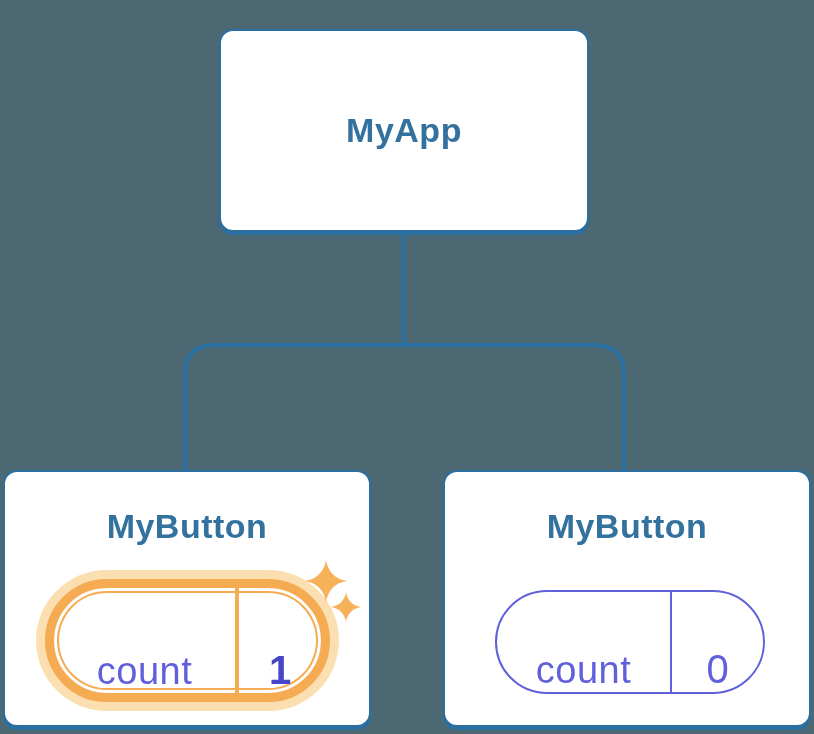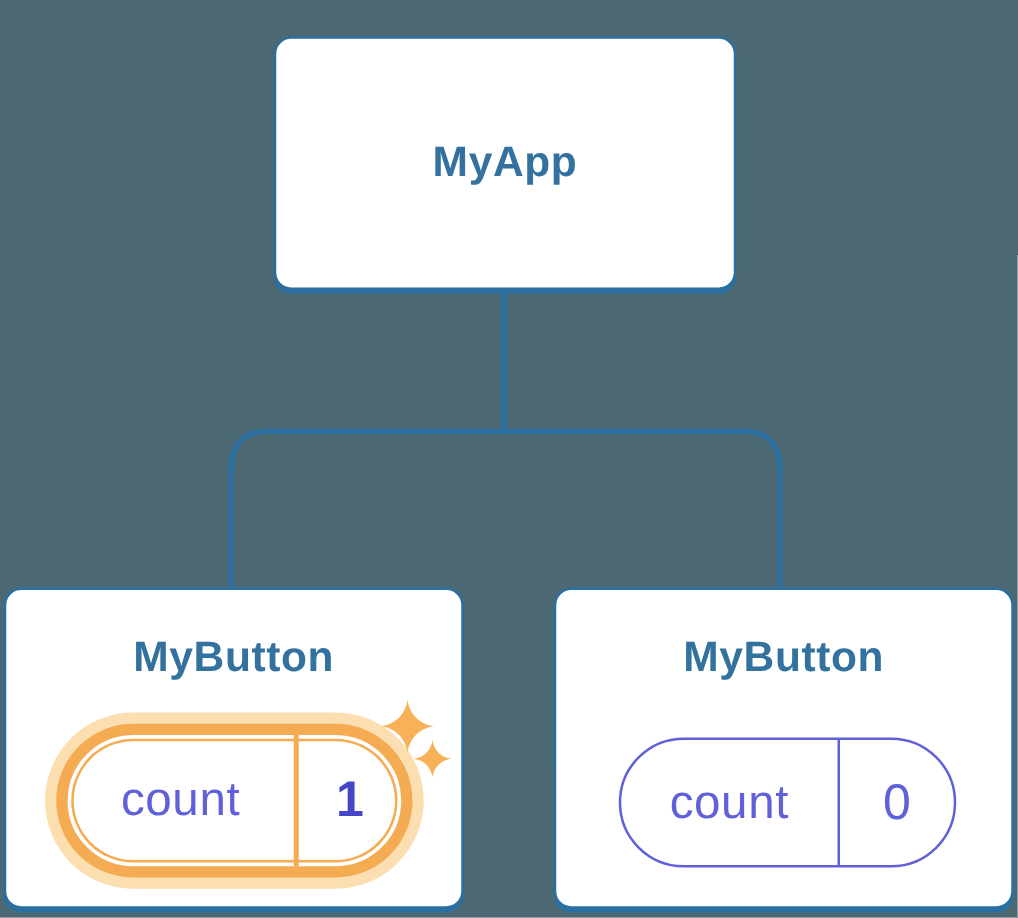--- a/index.html
+++ b/index.html
@@ -77,21 +77,21 @@
   .pill-highlighted {
     left: 40px; top: 107px;
     width: 285px; height: 123px;
     border: 9px solid var(--highlight-orange);
     border-radius: 62px;
     box-shadow: 0 0 0 9px var(--highlight-halo),
                 inset 0 0 0 3px #ffffff,
                 inset 0 0 0 5px var(--highlight-orange);
   }
   .pill-seg {
-    display: flex; align-items: center; justify-content: center;
+    display: flex; align-items: flex-end; justify-content: center;
   }
   .pill-highlighted .seg-key   { width: 181px; }
   .pill-highlighted .seg-value { width: 82px; }
   .pill-plain .seg-key   { width: 173px; }
   .pill-plain .seg-value { width: 91px; }
   .pill-divider { height: 100%; }
   .pill-highlighted .pill-divider { width: 4px; background: var(--highlight-orange); }
   .pill-plain .pill-divider { width: 2px; background: var(--state-text); }
   .pill-key {
     color: var(--state-text);

